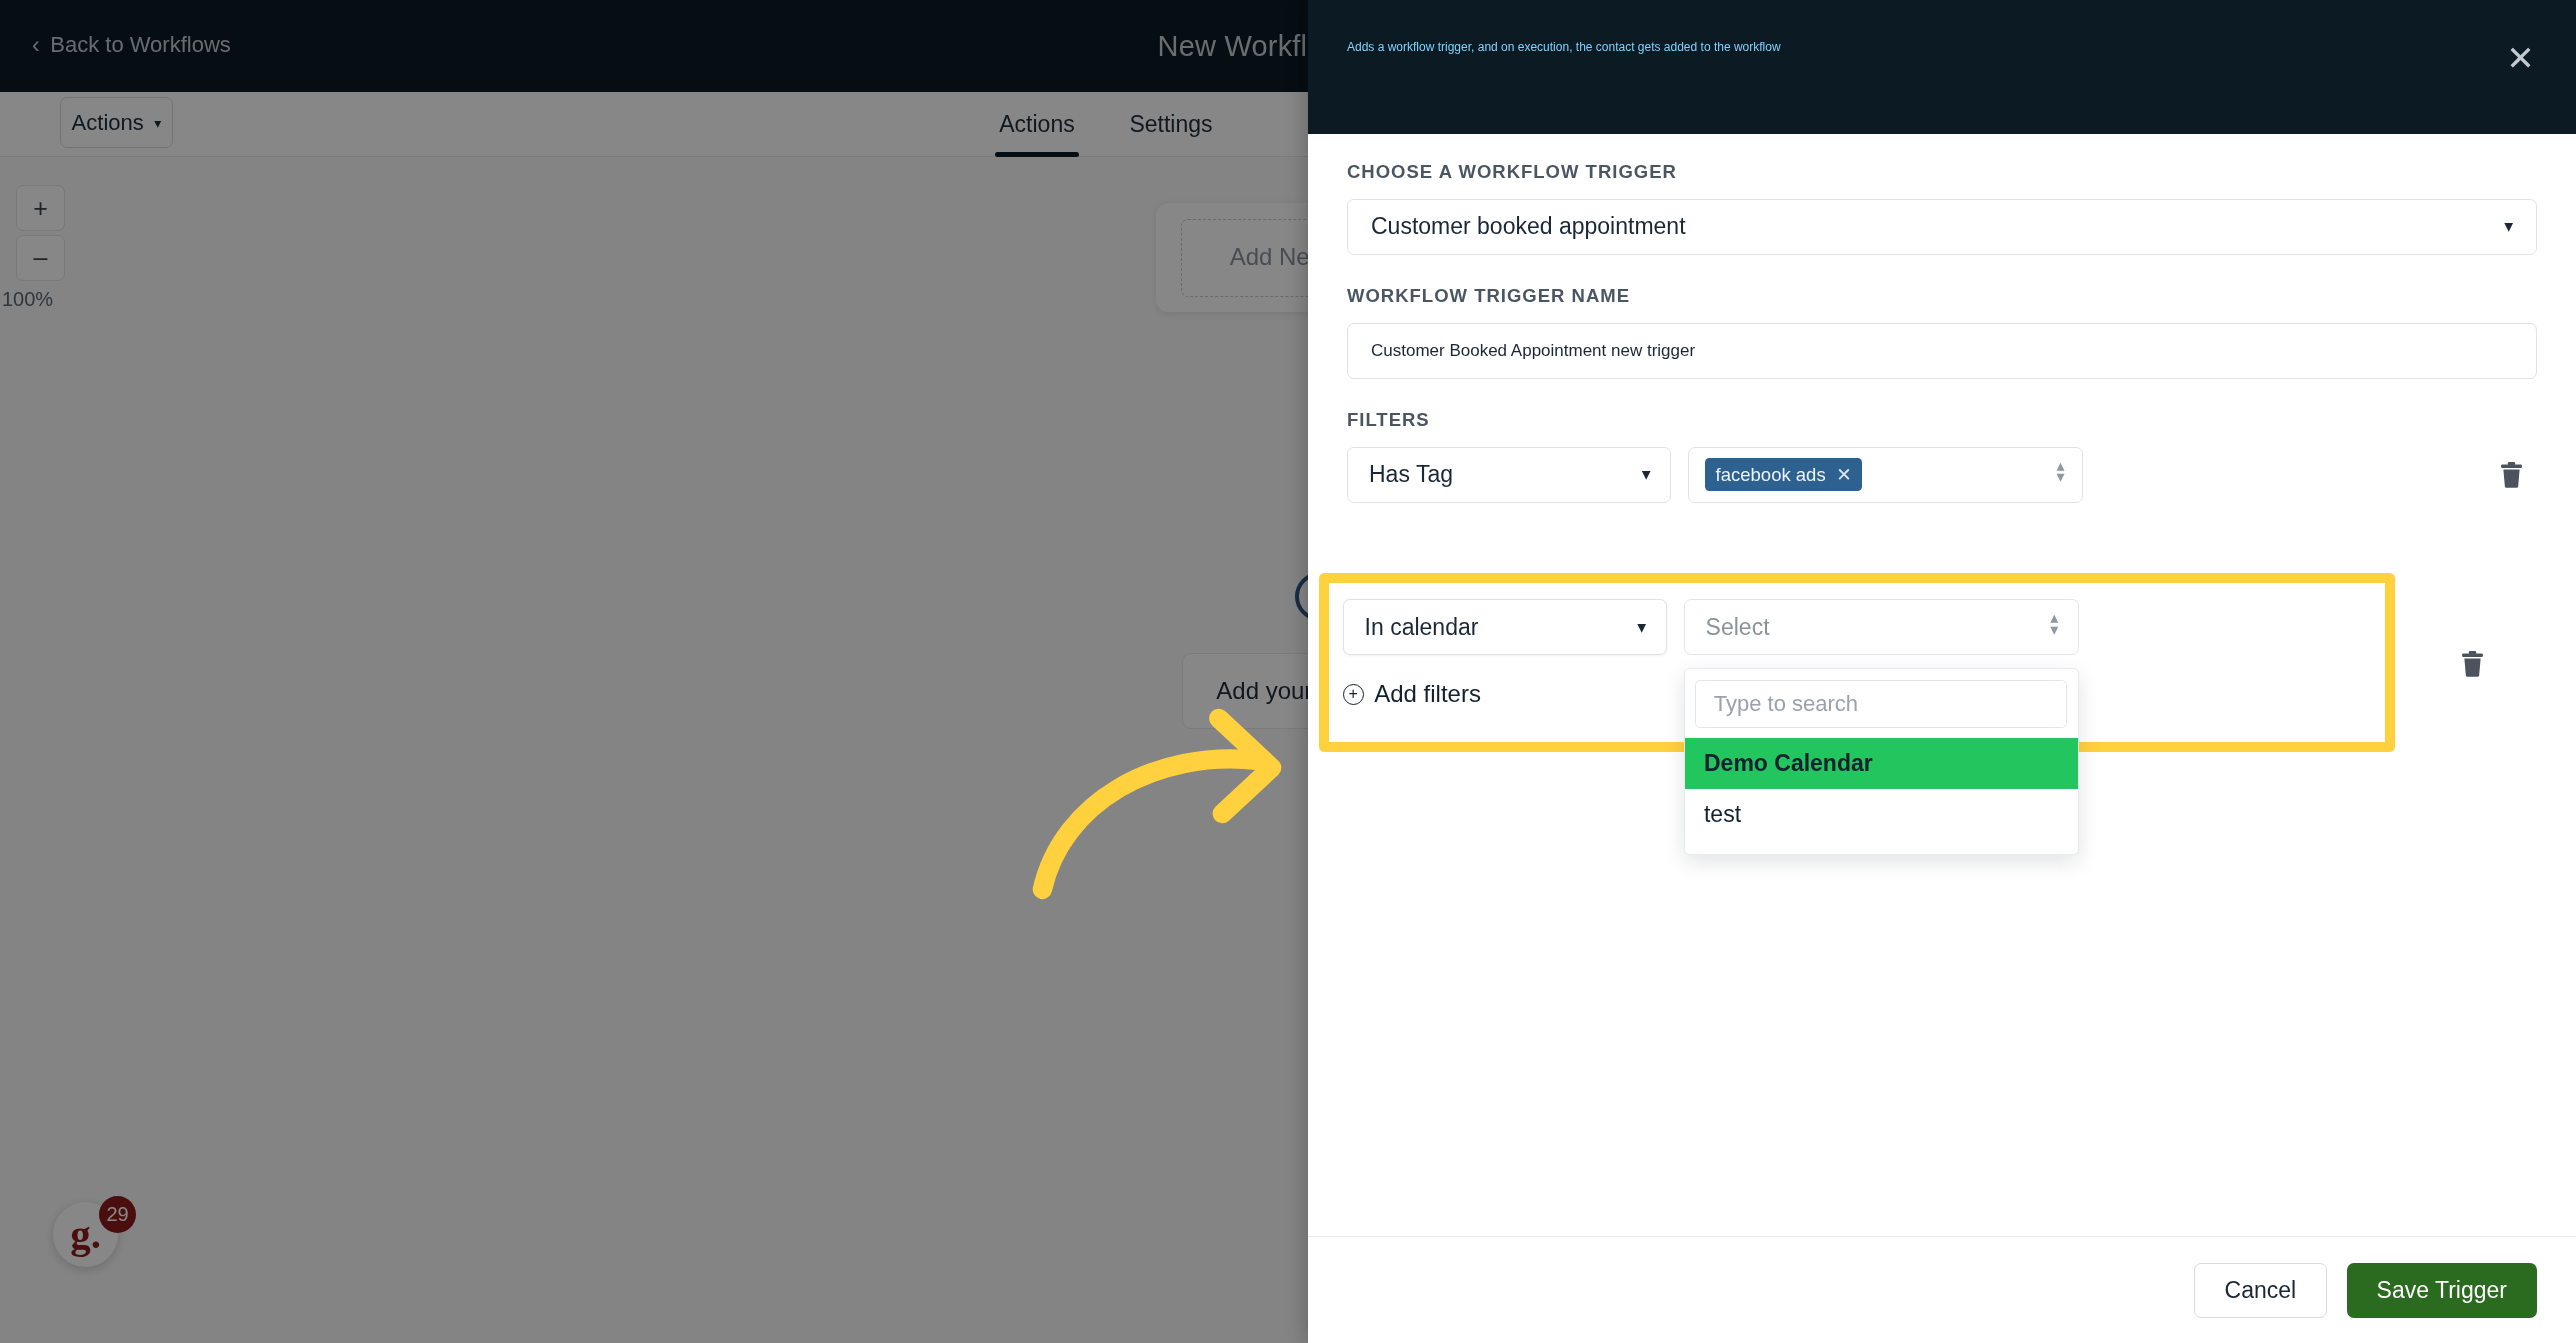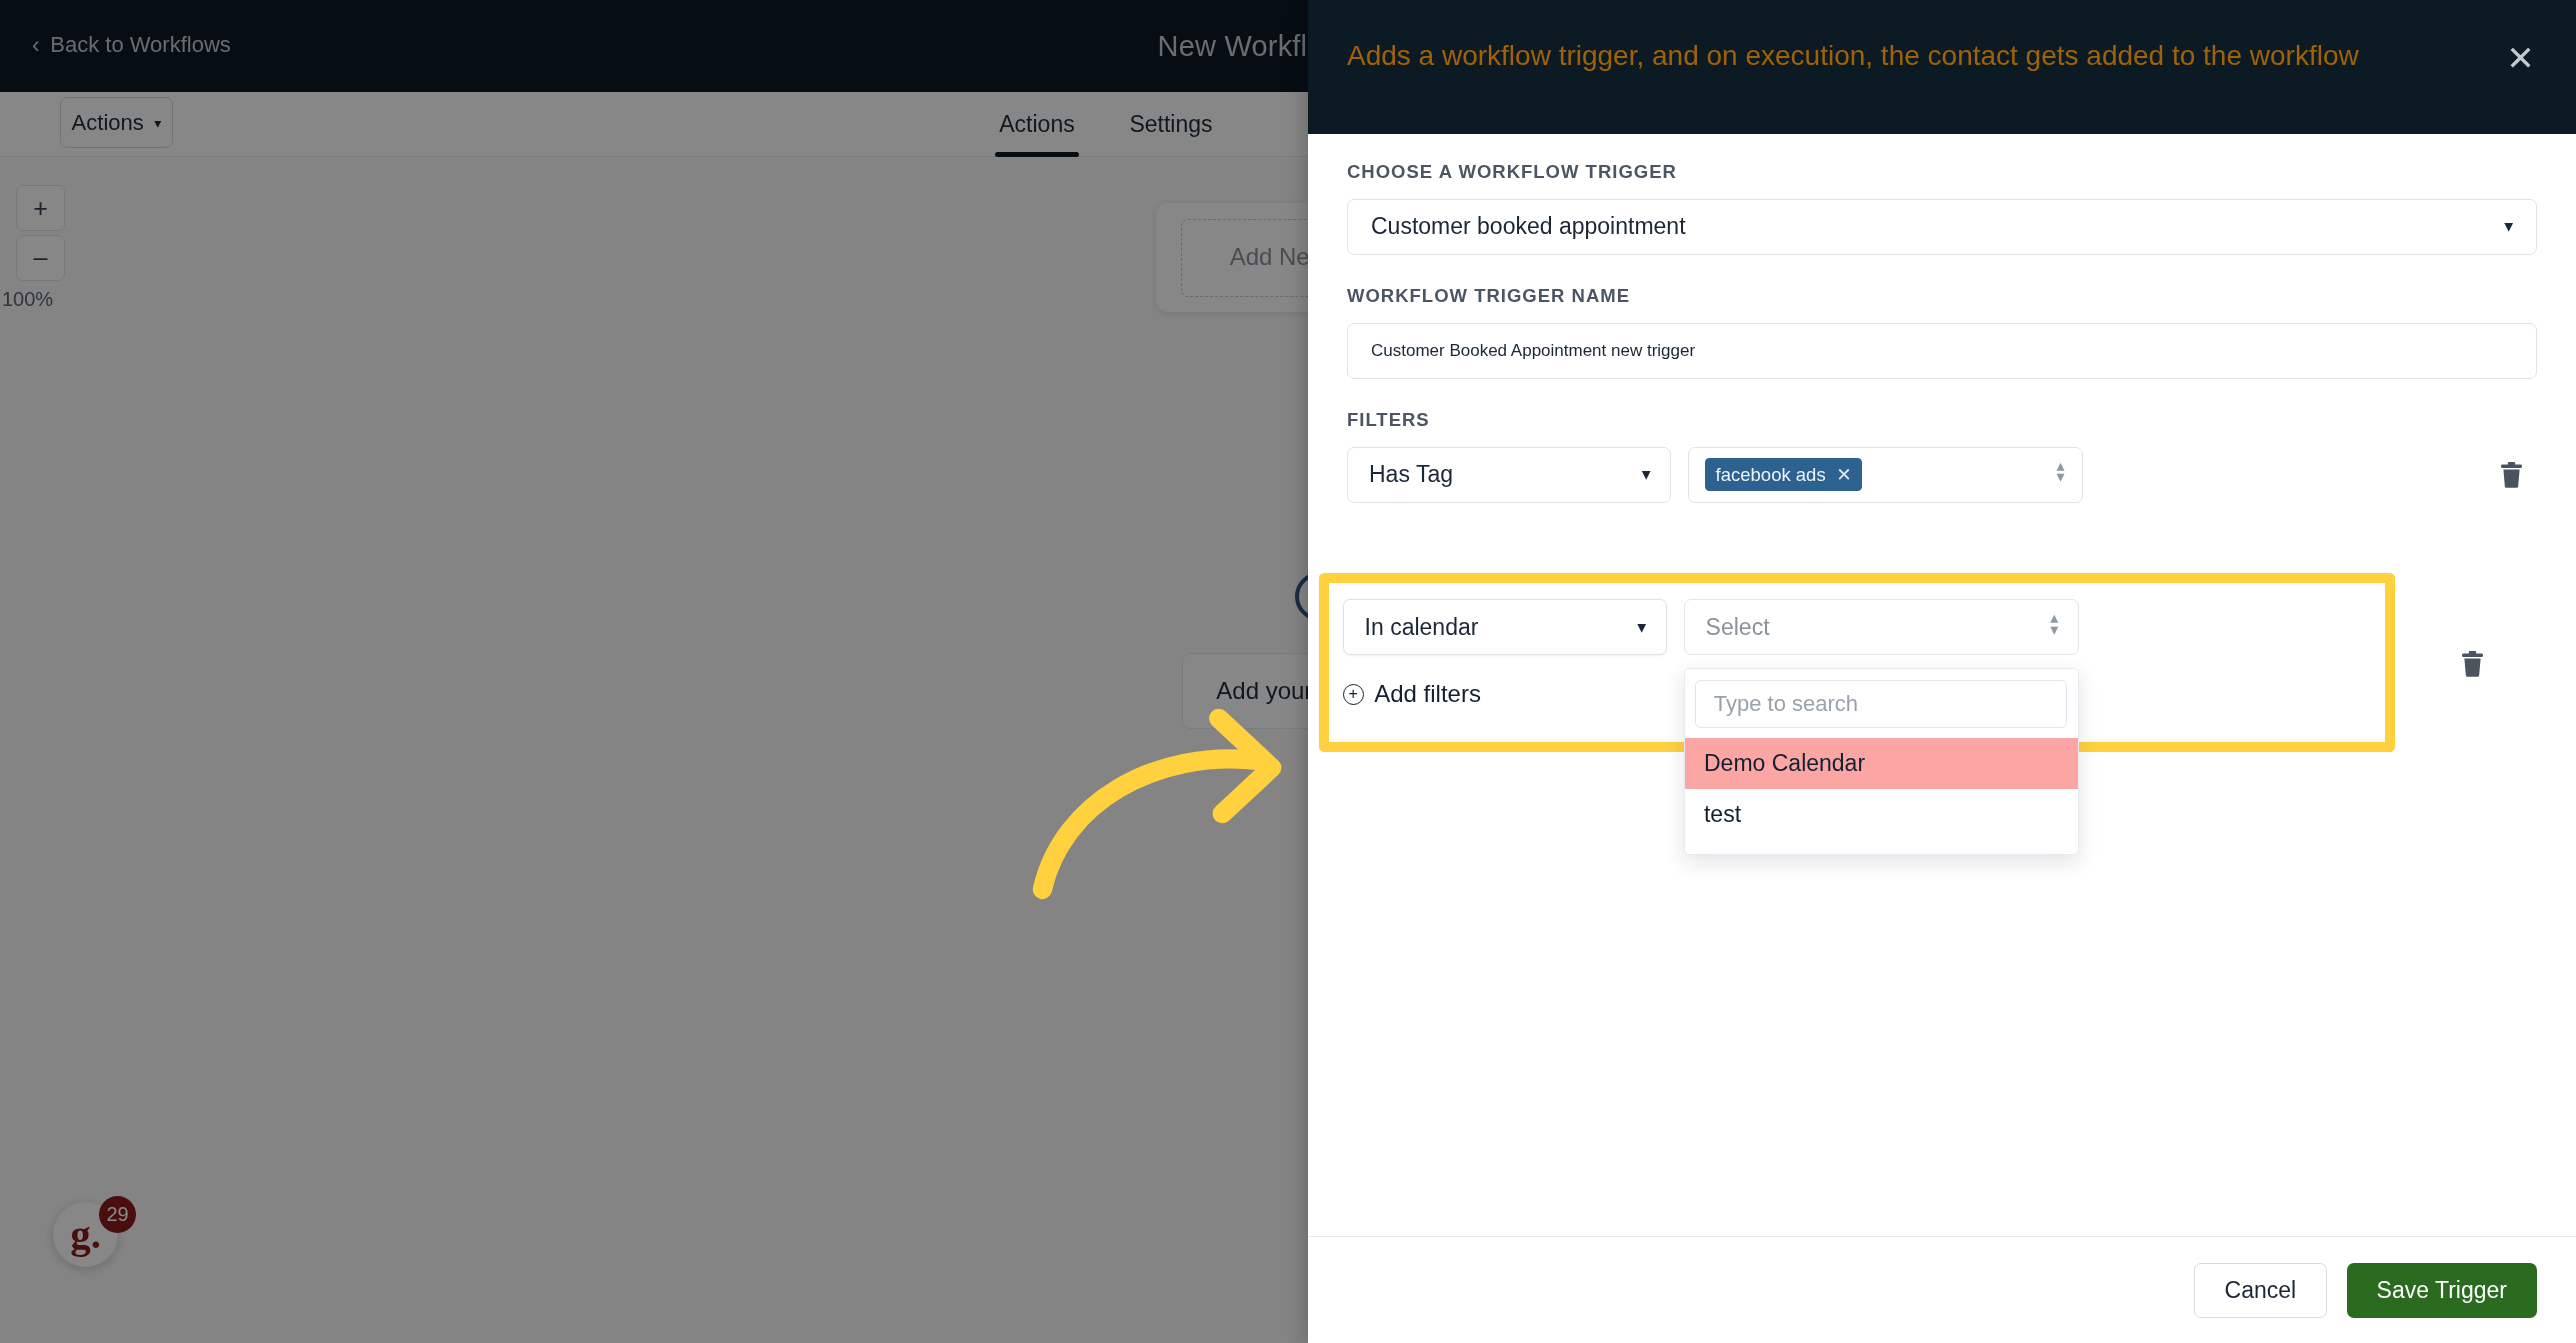--- a/index.html
+++ b/index.html
@@ -111,21 +111,21 @@
   
   .panel {
     position:absolute; left:1308px; top:0; width:1268px; height:1344px;
     background:#ffffff; box-shadow:-2.6px 0 19.4px rgba(0,0,0,.22);
   }
   .panel-header {
     position:absolute; left:0; top:0; width:1268px; height:134px;
     background:#0c1a24; padding:25px 51px 0 39px;
   }
   .panel-title { color:#ccd2d7; font-size:27px; letter-spacing:0.2px; }
-  .panel-sub { color:#a16207; font-size:28px; margin-top:15px; }
+  .panel-sub { color:#7dd3fc; font-size:12px; margin-top:15px; }
   .panel-close {
     position:absolute; right:35px; top:37px; width:41px; height:41px;
     display:flex; align-items:center; justify-content:center;
     color:#c3c9cf; font-size:34px; line-height:1;
   }
 
   .panel-body { position:absolute; left:0; top:134px; width:1268px; height:1138px; padding:26.5px 39px 0 39px; }
 
   .field-label {
     font-size:18.5px; letter-spacing:1px; font-weight:700; color:#4c5663;
@@ -198,21 +198,21 @@
   .dropdown-menu {
     position:absolute; left:355px; top:85px; width:395px;
     background:#ffffff; border:0.9px solid #e7eaee; border-radius:5.3px;
     box-shadow:0 7px 21px rgba(16,24,40,.12); overflow:hidden; z-index:5;
   }
   .dd-search {
     margin:10.6px; height:48px; border:0.9px solid #e2e6ea; border-radius:5.3px;
     display:flex; align-items:center; padding:0 17.6px; font-size:22px; color:#9aa2ab;
   }
   .dd-item { height:51px; display:flex; align-items:center; padding:0 19.4px; font-size:23px; color:#11212f; }
-  .dd-item.sel { background:#fca5a5; }
+  .dd-item.sel { background:#22c55e;font-weight:bold; }
   .dd-pad { height:14px; }
 
   .panel-trash-2 { position:absolute; left:1147px; top:510px; width:35px; height:39px; display:flex; align-items:center; justify-content:center; color:#4b545e; }
 
   .panel-footer {
     position:absolute; left:0; bottom:0; width:1268px; height:108px;
     border-top:0.9px solid #e9ecef; background:#fff;
     display:flex; align-items:center; justify-content:flex-end; gap:19.4px; padding-right:39px;
   }
   .btn-cancel {

